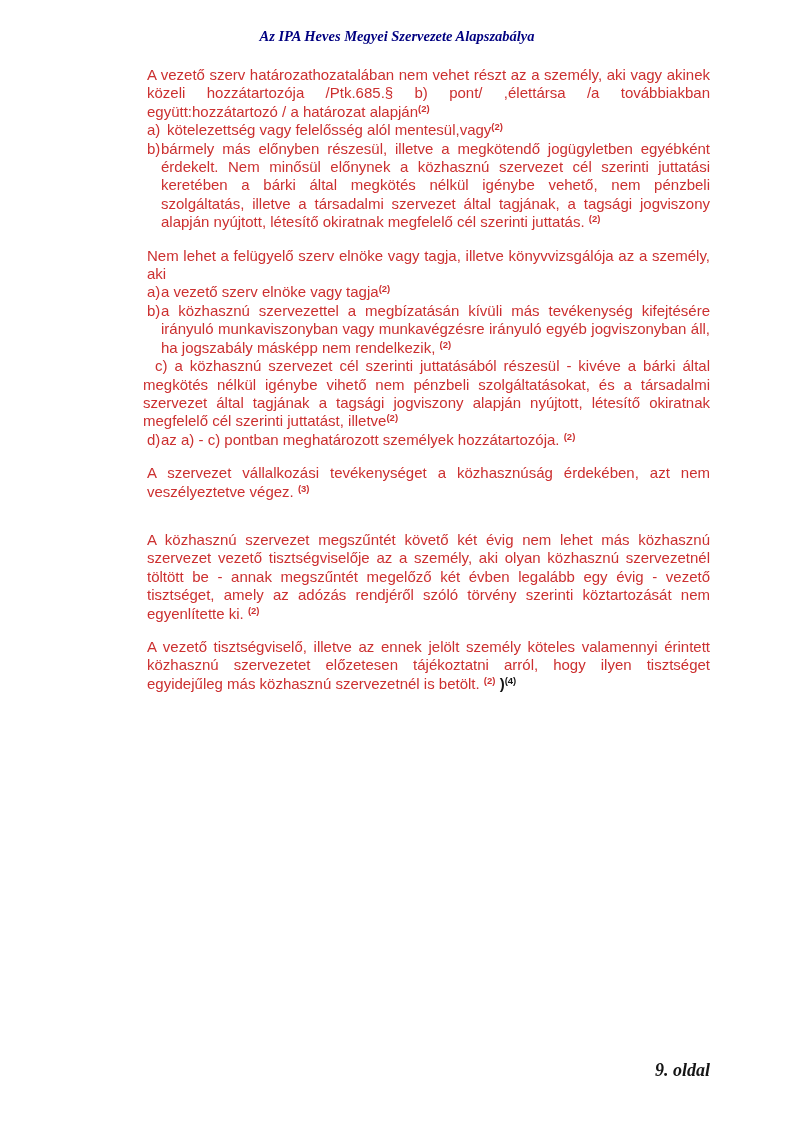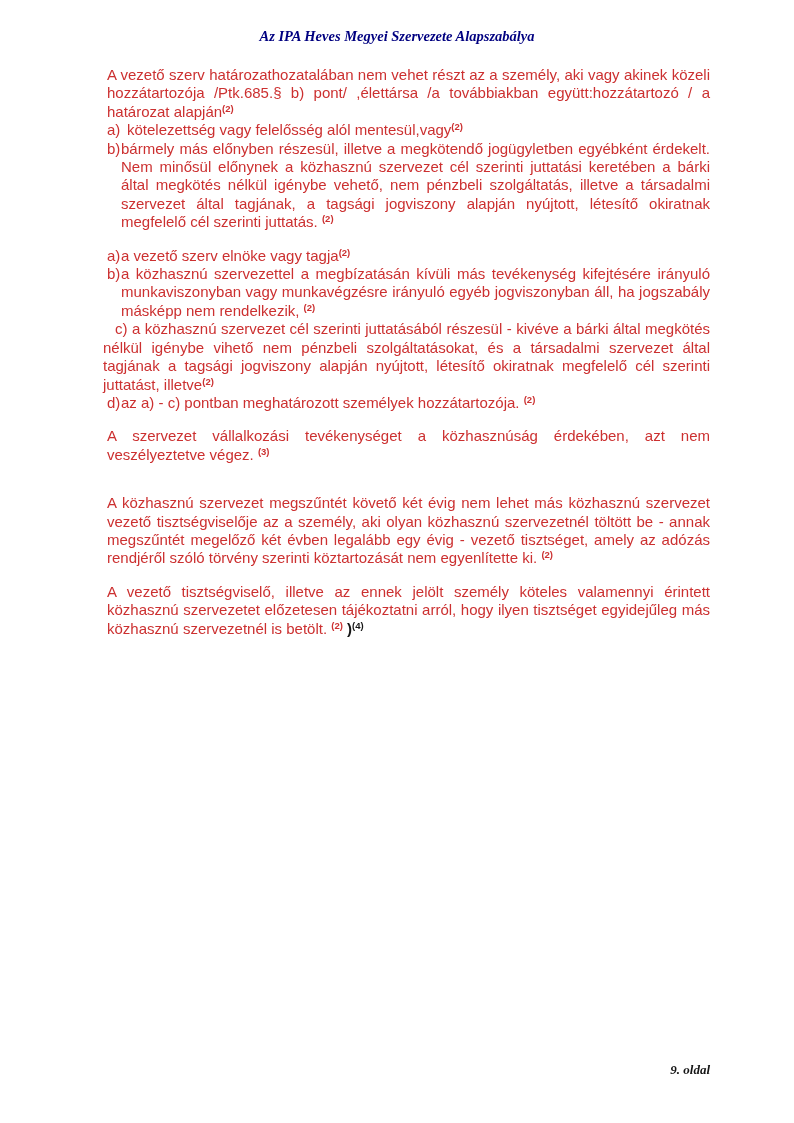--- a/index.html
+++ b/index.html
@@ -20,21 +20,21 @@
   }
   .doc-header{
     padding-top:28px;
     text-align:center;
     font-family:"Liberation Serif",serif;
     font-weight:bold;font-style:italic;
     font-size:14.5px;line-height:16px;
     color:var(--header-blue);
   }
   .content{
-    padding:22px 84px 0 78px; 
+    padding:22px 84px 0 118px; 
   }
   .block{text-align:justify;}
   .theme-red{color:var(--red);margin-left:29px;}   
   .theme-black{color:var(--black);margin-left:0;}
   .list-item{display:flex;}
   .list-item .marker{flex:0 0 14px;white-space:pre;}
   .list-item.wide-gap .marker{flex:0 0 20px;}
   .list-item .body{flex:1;text-align:justify;}
   .numbered-item{display:flex;}
   .numbered-item .marker{flex:0 0 20px;font-weight:bold;white-space:pre;}
@@ -47,39 +47,40 @@
   }
   .bold{font-weight:bold;}
   .ink-black{color:var(--black);}
   .spacer{height:15px;}
   .spacer.large{height:20px;}
   .spacer.small{height:14px;}
   .doc-footer{
     position:absolute;right:84px;bottom:44px;
     font-family:"Liberation Serif",serif;
     font-weight:bold;font-style:italic;
-    font-size:13px;color:var(--black);margin-left:34px;
+    font-size:18px;color:var(--black);margin-left:34px;
   }
 </style>
 </head>
 <body>
 
 <div class="page">
   <div class="doc-header">Az IPA Heves Megyei Szervezete Alapszabálya</div>
   <div class="content">
       <div class="block paragraph theme-red"><span class="seg">A vezető szerv határozathozatalában nem vehet részt az a személy, aki vagy akinek közeli hozzátartozója /Ptk.685.§ b) pont/ ,élettársa /a továbbiakban együtt:hozzátartozó / a határozat alapján</span><sup class="fn bold">(2)</sup></div>
       <div class="block list-item wide-gap theme-red">
         <span class="marker">a)</span>
         <span class="body"><span class="seg">kötelezettség vagy felelősség alól mentesül,vagy</span><sup class="fn bold">(2)</sup></span>
       </div>
       <div class="block list-item theme-red">
         <span class="marker">b)</span>
         <span class="body"><span class="seg">bármely más előnyben részesül, illetve a megkötendő jogügyletben egyébként érdekelt. Nem minősül előnynek a közhasznú szervezet cél szerinti juttatási keretében a bárki által megkötés nélkül igénybe vehető, nem pénzbeli szolgáltatás, illetve a társadalmi szervezet által tagjának, a tagsági jogviszony alapján nyújtott, létesítő okiratnak megfelelő cél szerinti juttatás. </span><sup class="fn bold">(2)</sup></span>
       </div>
       <div class="spacer"></div>
+      <div class="block paragraph theme-red"><span class="seg">Nem lehet a felügyelő szerv elnöke vagy tagja, illetve könyvvizsgálója az a személy, aki</span></div>
       <div class="block list-item theme-red">
         <span class="marker">a)</span>
         <span class="body"><span class="seg">a vezető szerv elnöke vagy tagja</span><sup class="fn bold">(2)</sup></span>
       </div>
       <div class="block list-item theme-red">
         <span class="marker">b)</span>
         <span class="body"><span class="seg">a közhasznú szervezettel a megbízatásán kívüli más tevékenység kifejtésére irányuló munkaviszonyban vagy munkavégzésre irányuló egyéb jogviszonyban áll, ha jogszabály másképp nem rendelkezik, </span><sup class="fn bold">(2)</sup></span>
       </div>
       <div class="block subparagraph theme-red"><span class="seg">c) a közhasznú szervezet cél szerinti juttatásából részesül - kivéve a bárki által megkötés nélkül igénybe vihető nem pénzbeli szolgáltatásokat, és a társadalmi szervezet által tagjának a tagsági jogviszony alapján nyújtott, létesítő okiratnak megfelelő cél szerinti juttatást, illetve</span><sup class="fn bold">(2)</sup></div>
       <div class="block list-item theme-red">

